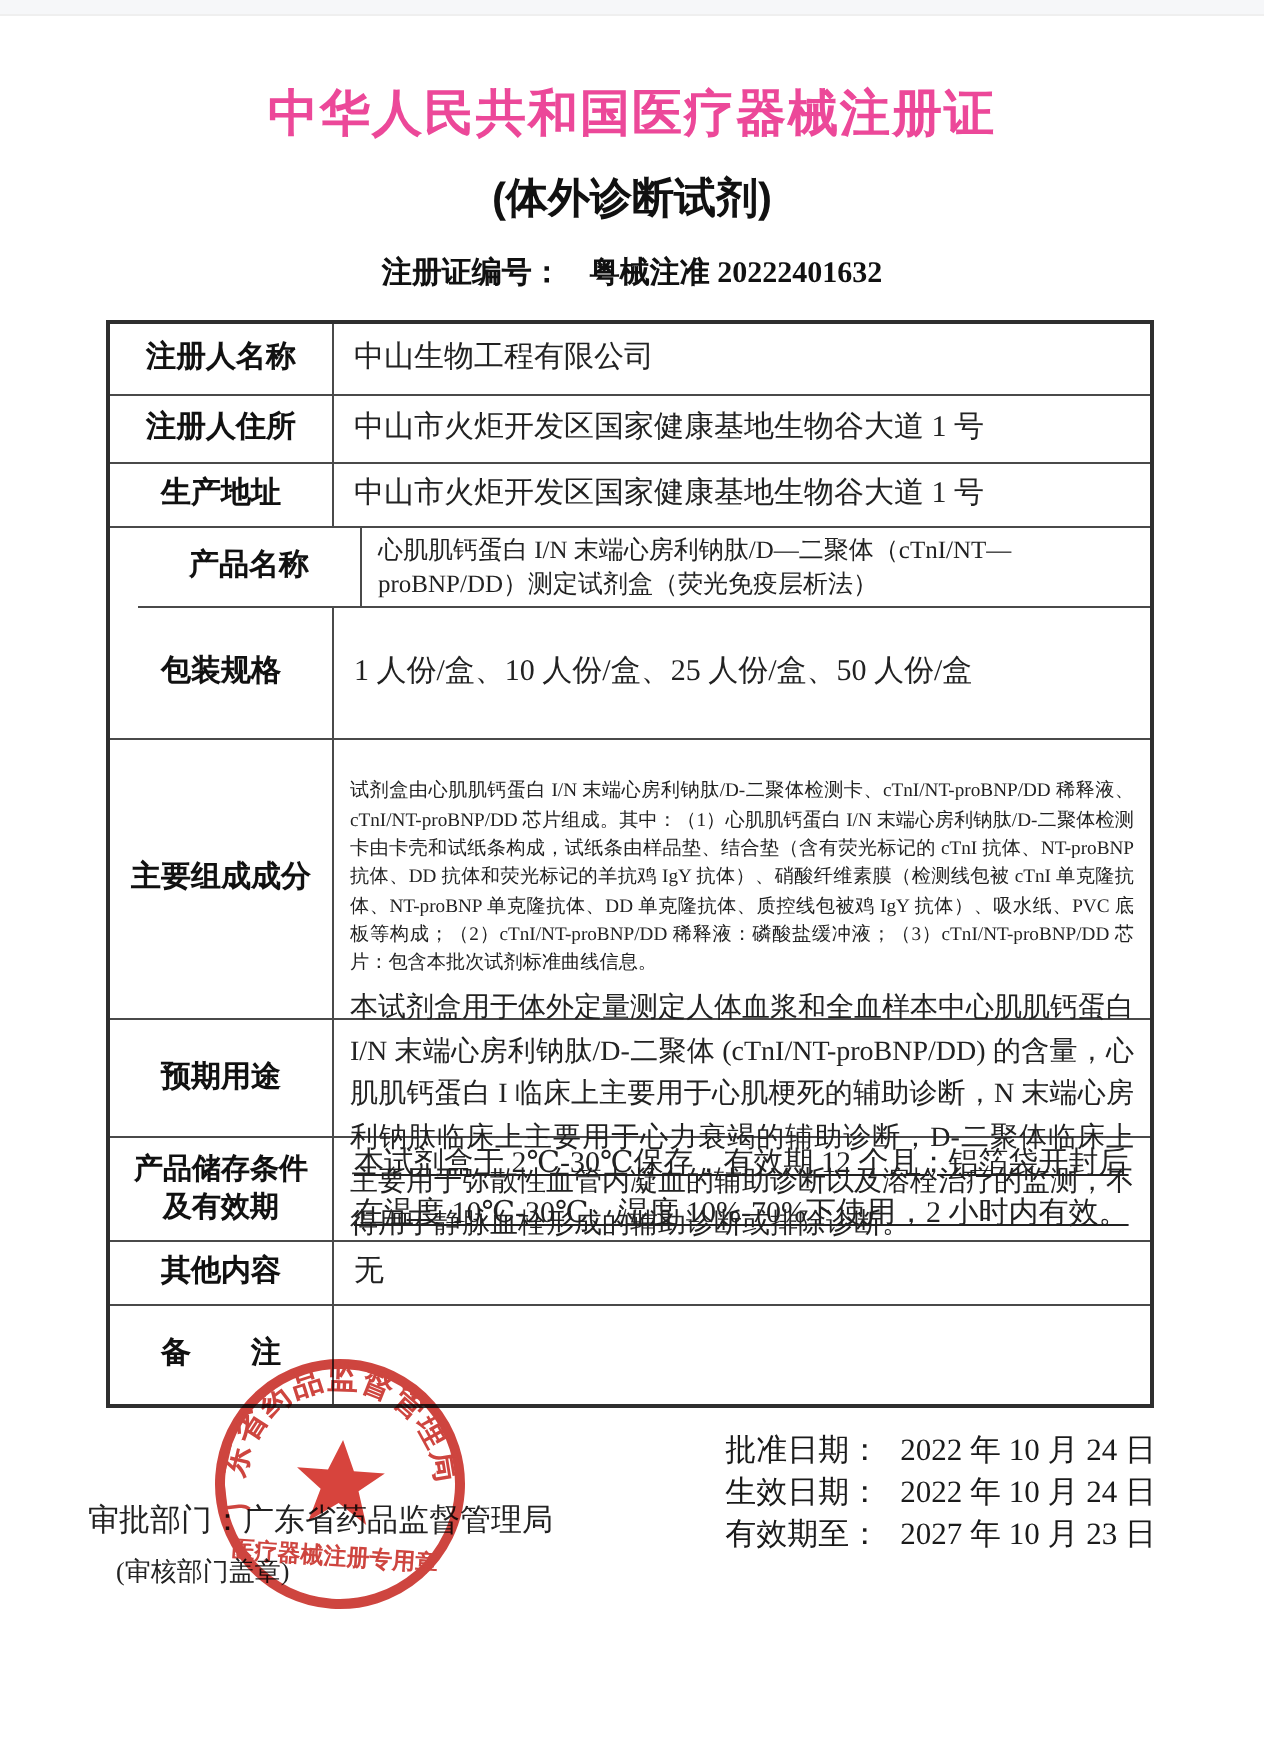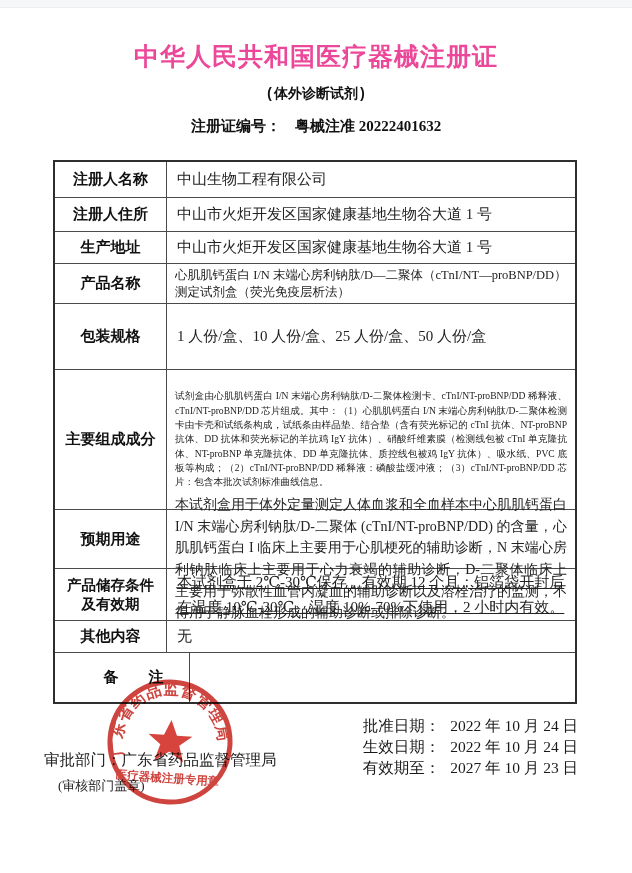--- a/index.html
+++ b/index.html
@@ -3,43 +3,43 @@
 <meta charset="utf-8">
 <style>
   html,body{margin:0;padding:0;background:#ffffff;}
   .page{
     position:relative;width:632px;height:873px;background:#ffffff;overflow:hidden;
     font-family:"Liberation Serif","DejaVu Serif",serif;color:#1c1c1c;
   }
   .topstrip{position:absolute;left:0;top:0;width:632px;height:7px;background:#f6f7f9;border-bottom:1px solid #efefef;}
   .titleblock{position:absolute;left:0;top:40px;width:632px;text-align:center;}
   .title{font-family:"Liberation Sans","DejaVu Sans",sans-serif;font-weight:bold;font-size:25px;letter-spacing:1px;color:#ec4899;}
-  .subtitle{font-family:Liberation Mono, monospace;font-weight:bold;font-size:14px;margin-top:12px;color:#111;}
+  .subtitle{font-family:Liberation Sans, sans-serif;font-weight:bold;font-size:21px;margin-top:12px;color:#111;}
   .certline{margin-top:14px;font-family:"Liberation Sans","DejaVu Sans",sans-serif;font-weight:bold;font-size:15px;color:#111;}
   .certline .num{margin-left:14px;font-family:"Liberation Serif","DejaVu Serif",serif;font-weight:bold;}
   .cert-table{
     position:absolute;left:53px;top:160px;width:524px;
     border:2px solid #2e2e2e;box-sizing:border-box;background:transparent;
   }
   .row{display:flex;border-bottom:1px solid #4a4a4a;box-sizing:border-box;}
   .row:last-child{border-bottom:none;}
   .cell-label{
     width:112px;flex:0 0 112px;border-right:1px solid #4a4a4a;box-sizing:border-box;
     display:flex;align-items:center;justify-content:center;text-align:center;
     font-family:"Liberation Sans","DejaVu Sans",sans-serif;font-weight:bold;font-size:15px;
     padding:14px 6px;line-height:1.25;color:#111;
   }
   .cell-value{
     flex:1;display:flex;align-items:center;box-sizing:border-box;
     padding:3px 10px;font-size:15px;line-height:1.45;color:#222;
   }
   .r1{height:36px;} .r2{height:34px;} .r3{height:32px;}
-  .r4{height:40px;} .r5{height:66px;} .r6{height:140px;}
+  .r4{height:40px;margin-left:14px;} .r5{height:66px;} .r6{height:140px;}
   .r7{height:59px;} .r8{height:33px;} .r9{height:52px;}
-  .r10{height:32px;} .r11{height:49px;border-bottom:none;margin-left:23px;}
+  .r10{height:32px;} .r11{height:49px;border-bottom:none;}
   .r4 .cell-value{font-size:12.5px;line-height:1.35;padding:2px 8px;}
   .r6 .cell-value{font-size:9.6px;line-height:1.5;text-align:justify;padding:4px 8px;}
   .r7 .cell-value{font-size:14px;line-height:1.55;text-align:justify;padding:3px 8px;margin-top:40px;}
   .r9 .cell-label{font-size:14.5px;}
   .r9 .cell-value{line-height:1.65;text-decoration:underline;}
   .wide-label{letter-spacing:0;}
   .footer-left{position:absolute;left:44px;top:750px;font-size:15.5px;color:#222;}
   .footer-left .sealnote{font-size:13px;margin-top:6px;margin-left:14px;}
   .footer-dates{position:absolute;right:54px;top:715px;text-align:left;}
   .footer-dates .dline{font-size:15.5px;line-height:21px;color:#1a1a1a;display:flex;}

